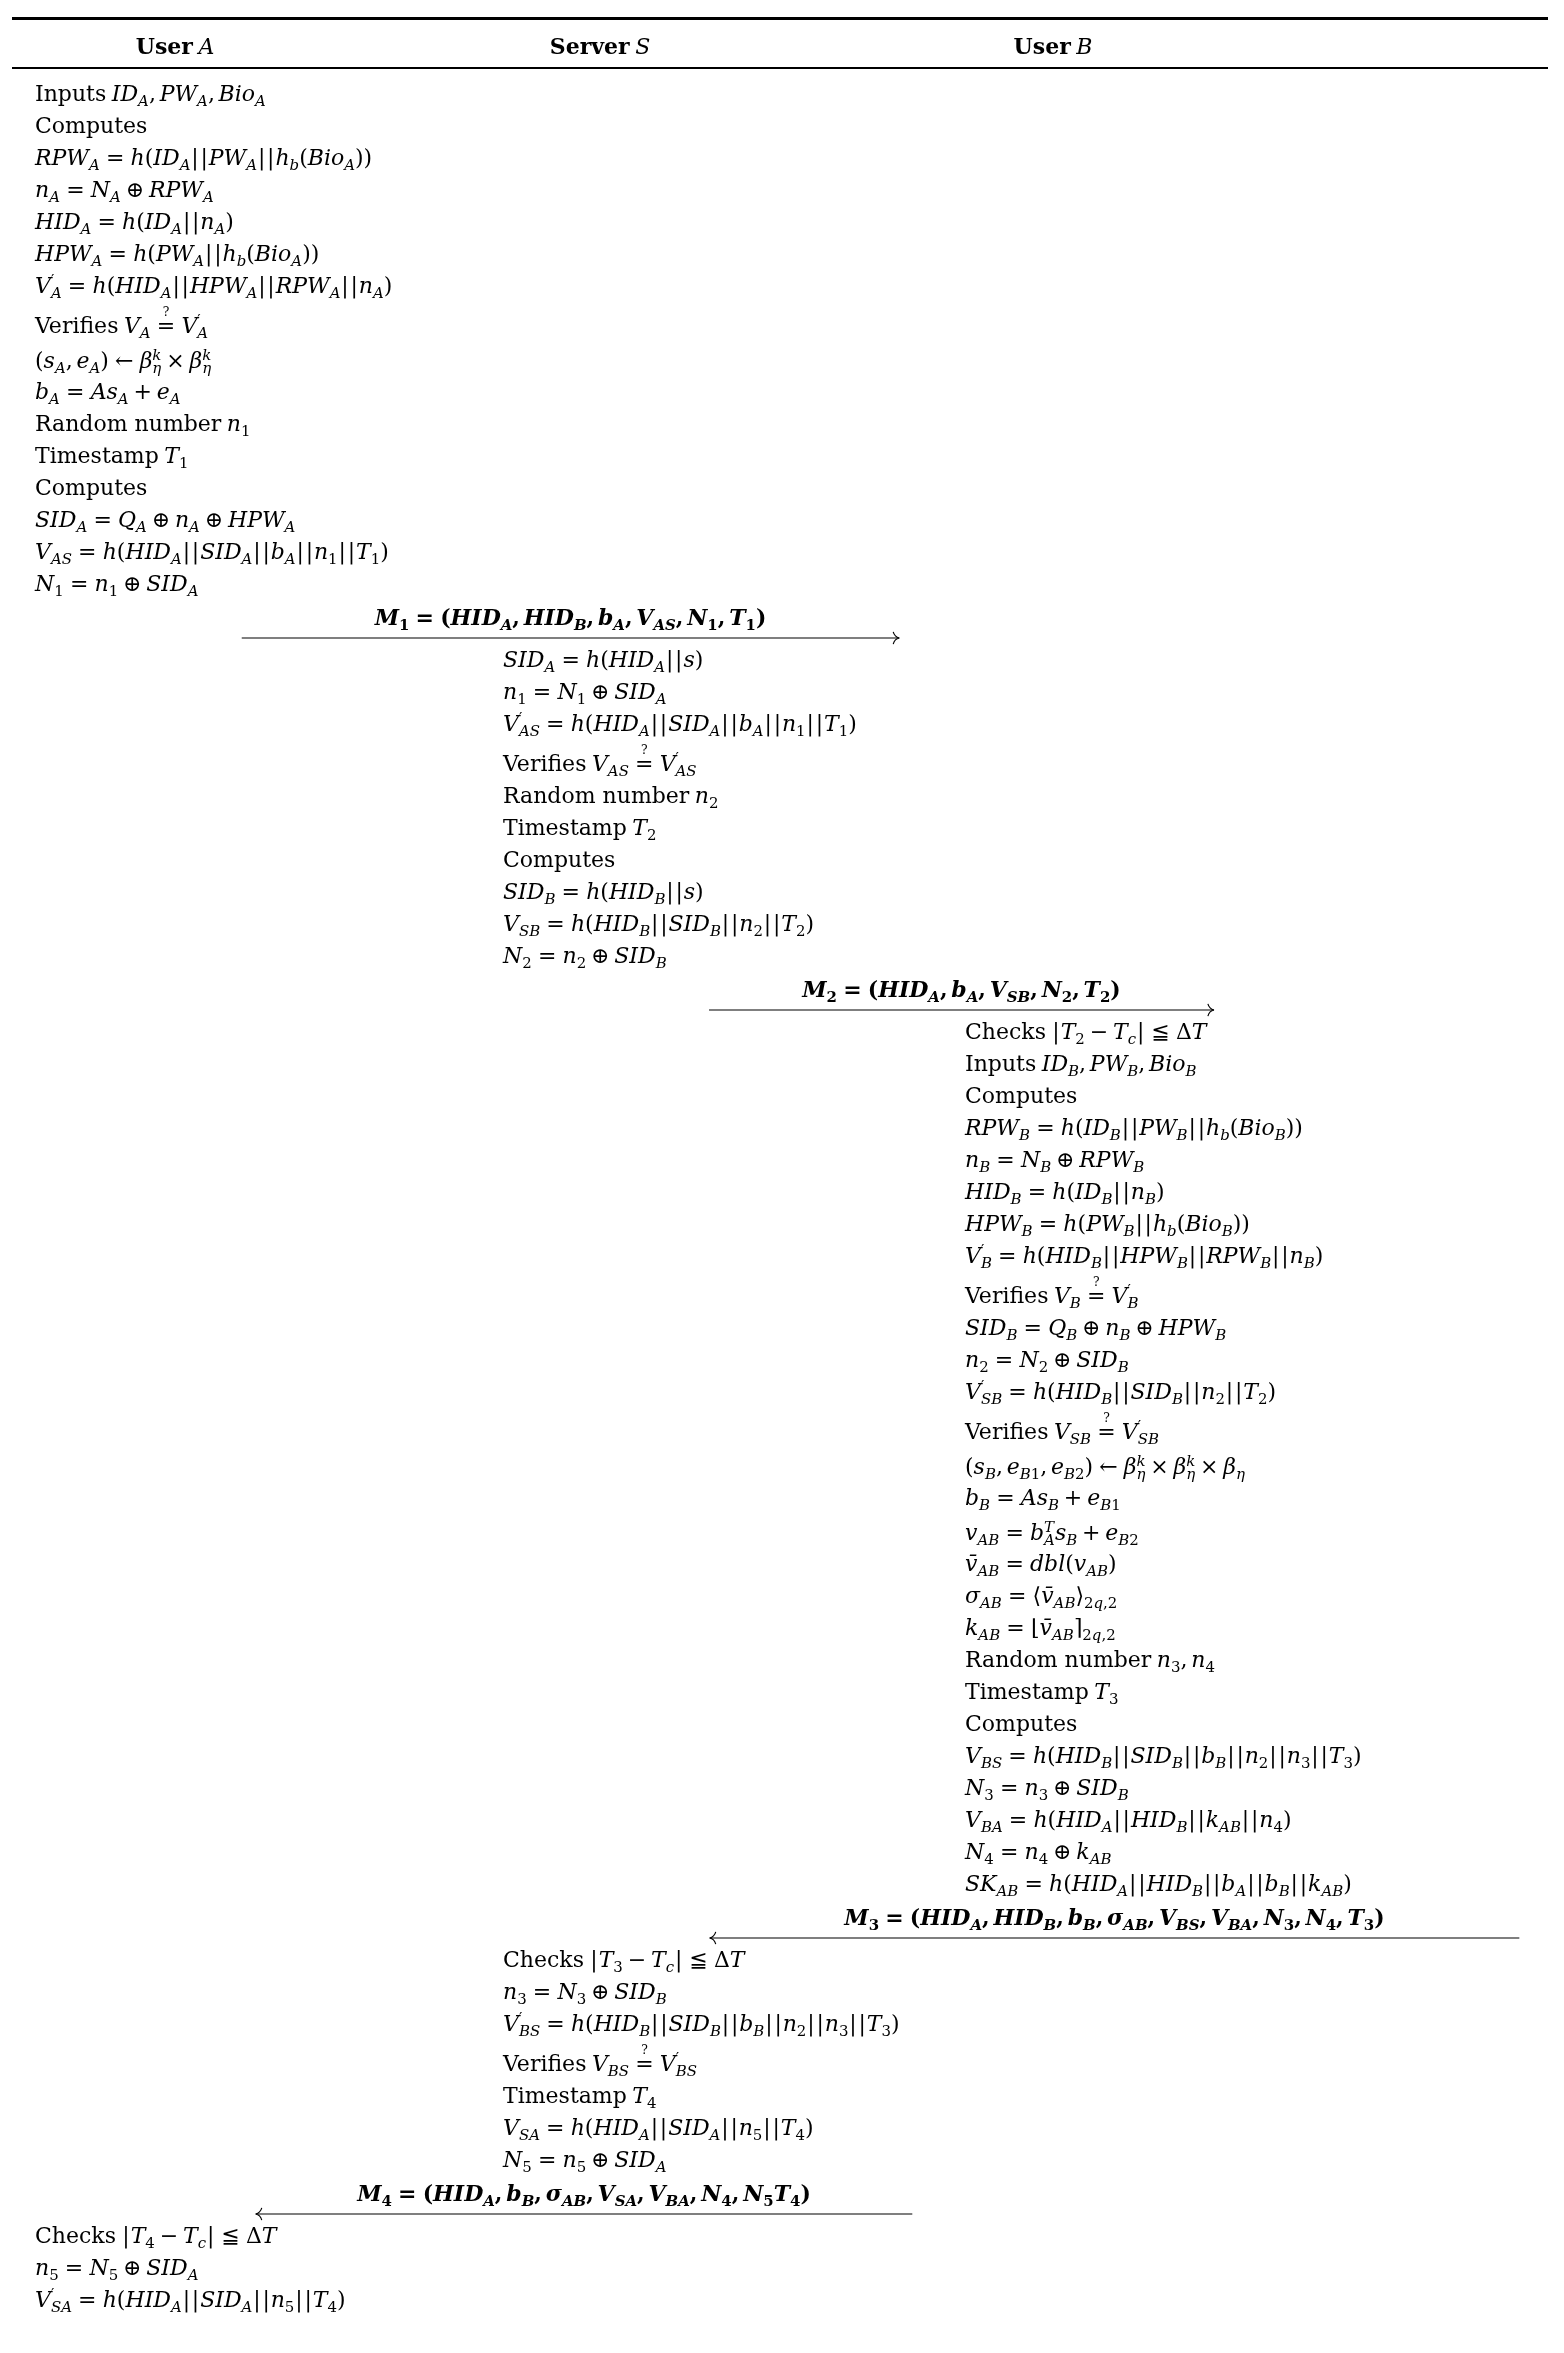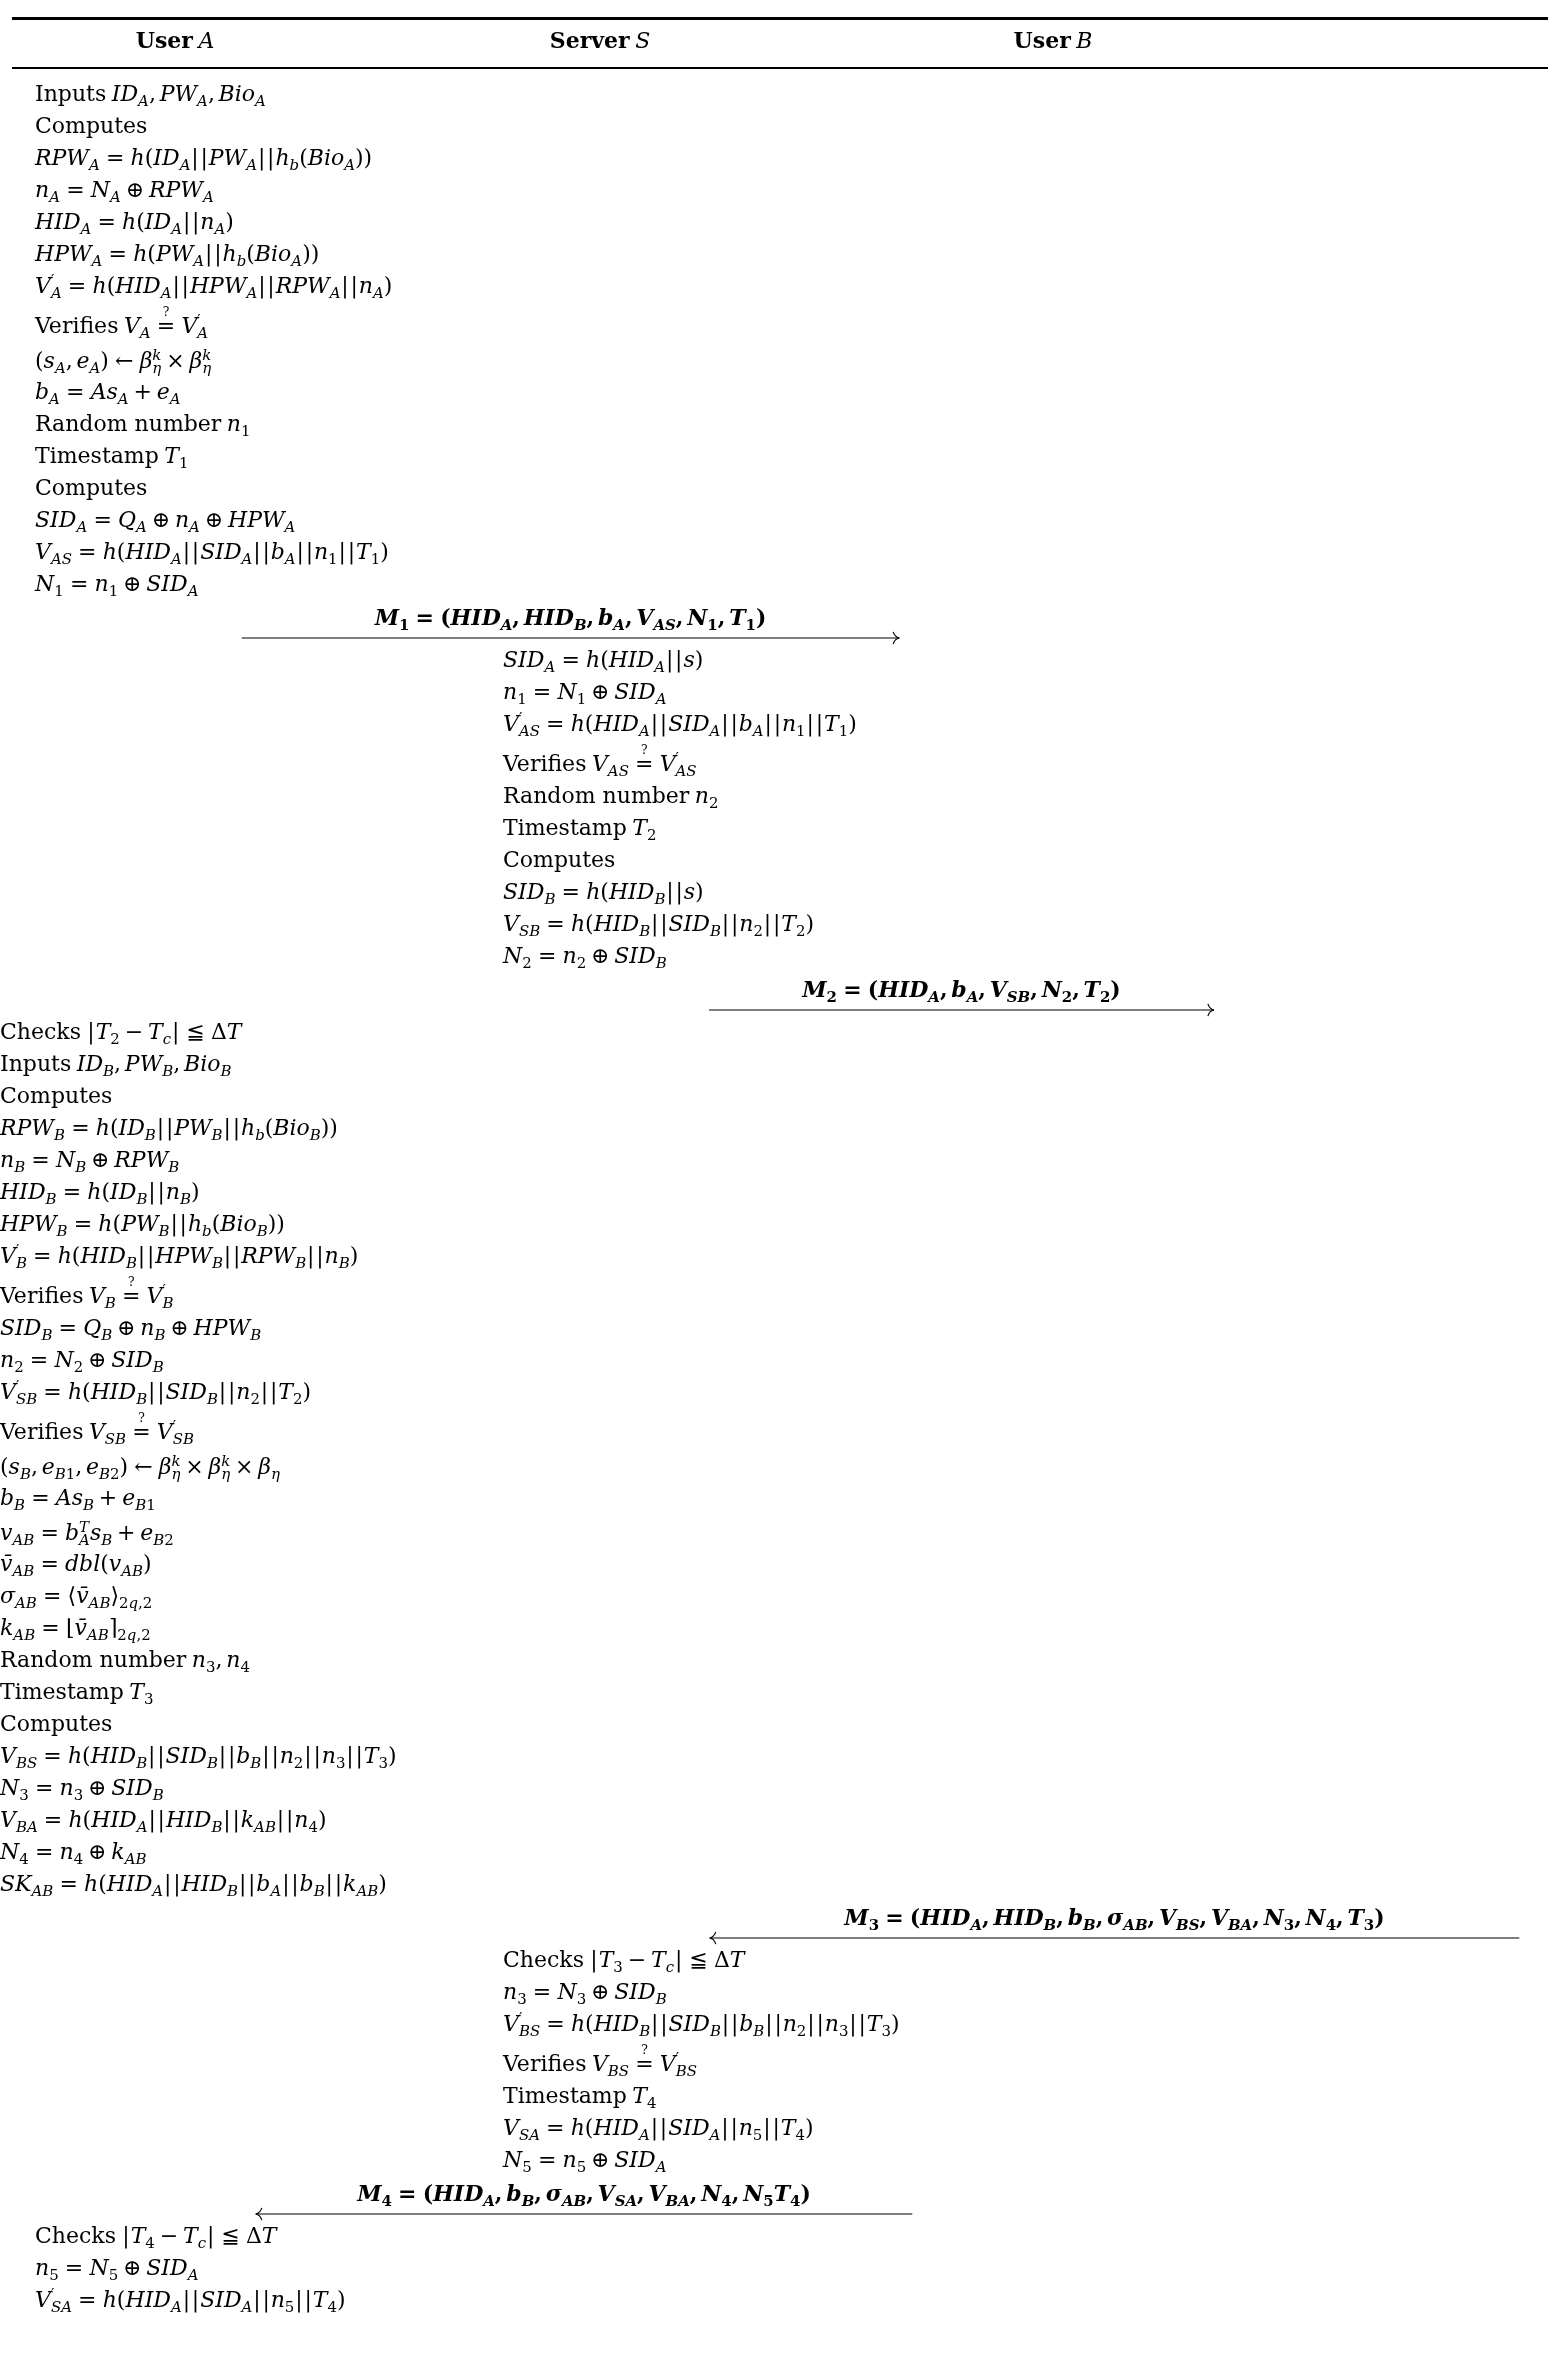--- a/index.html
+++ b/index.html
@@ -1,34 +1,34 @@
 <!DOCTYPE html>
 <html style="font-size:7.5px"><head>
 <meta charset="utf-8">
 <style>
 html,body{margin:0;padding:0;background:#ffffff;}
 body{width:1564px;height:2612px;overflow:hidden;}
 #page{position:relative;width:1564px;height:2612px;background:#ffffff;color:#000000;font-family:"DejaVu Serif","Liberation Serif",serif;font-size:22px;}
 .rule{position:absolute;left:11.8px;width:1536px;background:#000000;}
 .rule-top{top:16.5px;height:3.3px;}
 .rule-mid{top:67px;height:2.4px;}
-.hdr{position:absolute;top:24px;height:32px;line-height:32px;white-space:nowrap;transform:translateX(-50%);}
+.hdr{position:absolute;top:30px;height:32px;line-height:32px;white-space:nowrap;transform:translateX(-50%);}
 .hdr .role{font-weight:bold;}
 .hdr .party{font-style:italic;margin-left:0.25em;}
 .h-a{left:175px;}
 .h-s{left:600px;}
 .h-b{left:1053px;}
 #protocol-body{position:absolute;top:78px;left:0;width:1564px;}
 .row{position:relative;height:32px;line-height:32px;white-space:nowrap;box-sizing:border-box;}
 .row.q{height:40px;padding-top:8px;}
 .row.sup{height:34px;padding-top:2.8px;}
 .row .cell{display:inline;}
 .row.col-A .cell{margin-left:35px;}
 .row.col-S .cell{margin-left:503px;}
-.row.col-B .cell{}
+.row.col-B .cell{margin-left:965px;}
 .txt + .math{margin-left:0.25em;}
 .m{font-style:italic;}
 .rel{margin:0 0.28em;}
 .bin{margin:0 0.22em;}
 .pn{margin-right:0.17em;}
 .vb{margin:0 0.04em;}
 .sb,.sp{font-size:0.68em;position:relative;line-height:1;}
 .sb{top:0.34em;}
 .ss{display:inline-block;position:relative;font-size:0.68em;line-height:1;}
 .ss .ss-b{position:relative;top:0.34em;}

